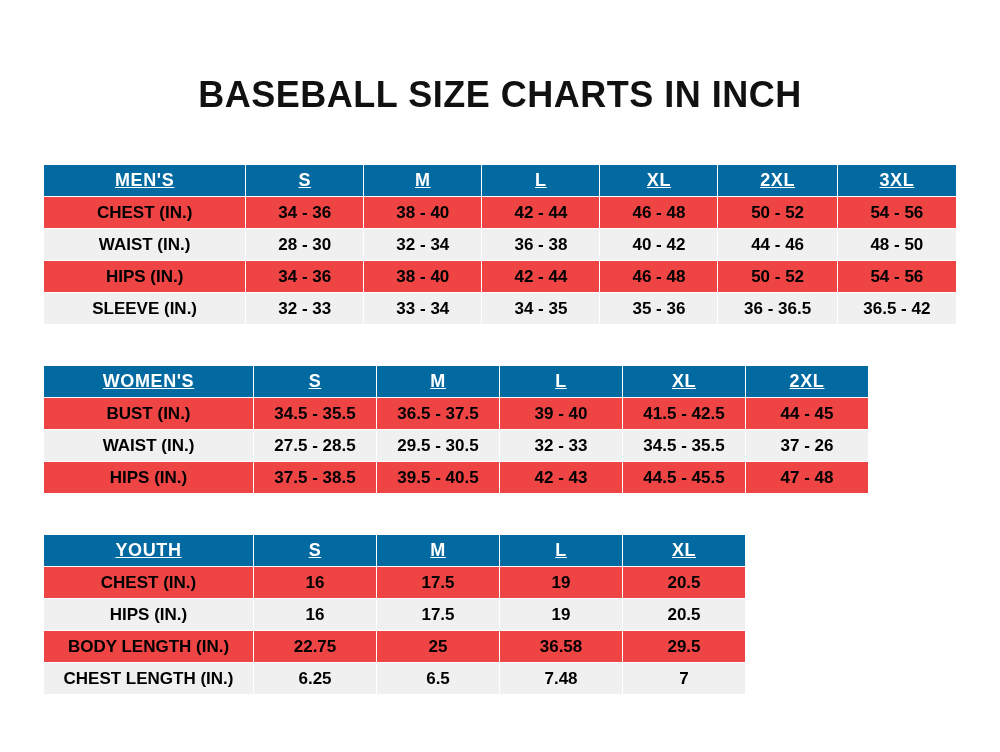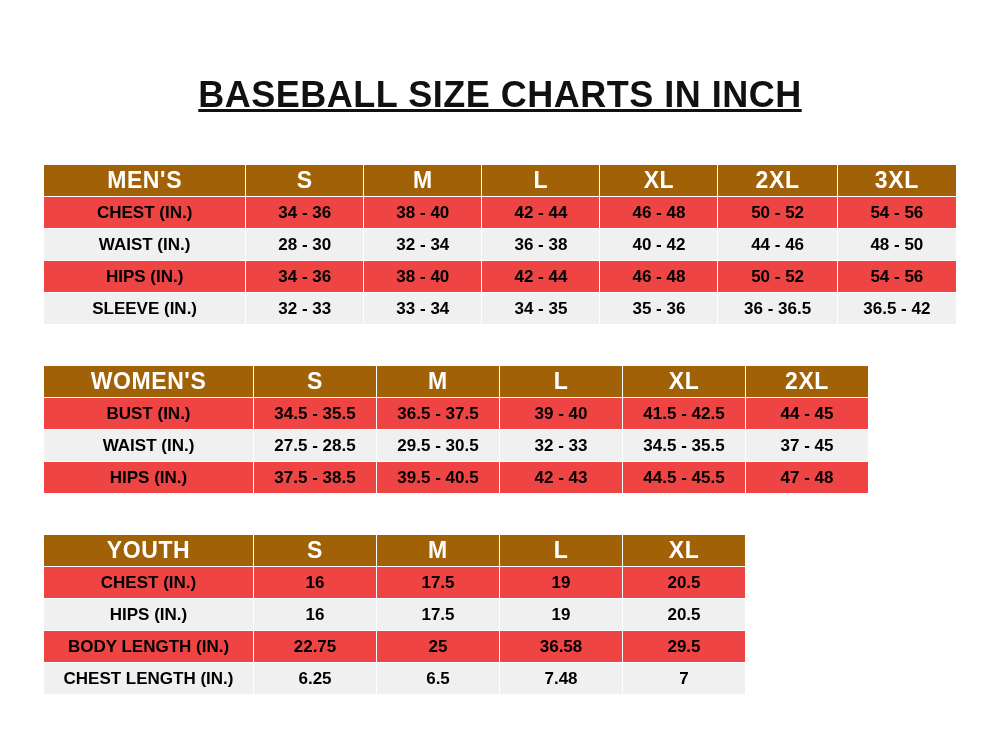--- a/index.html
+++ b/index.html
@@ -21,21 +21,20 @@
     box-sizing: border-box;
   }
   .title {
     text-align: center;
     font-size: 36px;
     font-weight: bold;
     letter-spacing: 0.5px;
     margin: 0;
     padding-top: 74px;
     color: #111111;
-    text-decoration: underline;
   }
   .charts {
     margin-top: 48px;
     padding-left: 43px;
     padding-right: 43px;
   }
   table.size-table {
     border-collapse: collapse;
     table-layout: fixed;
     margin-bottom: 40px;
@@ -45,25 +44,26 @@
   table.size-table th {
     border: 1px solid #ffffff;
     text-align: center;
     vertical-align: middle;
     height: 31px;
     padding: 0 4px;
     font-weight: bold;
     white-space: nowrap;
   }
   .hdr-row th {
-    background: #a16207;
+    background: #0369a1;
     color: #ffffff;
-    font-size: 23px;
+    font-size: 18px;
     letter-spacing: 0.6px;
     height: 33px;
+    text-decoration: underline;
   }
   .hdr-row th.label-cell {
     text-align: center;
   }
   .row-odd td {
     background: #ef4444;
   }
   .row-even td {
     background: #f0f0f0;
     margin-top: 20px;
@@ -185,21 +185,21 @@
             <td>39 - 40</td>
             <td>41.5 - 42.5</td>
             <td>44 - 45</td>
           </tr>
           <tr class="row-even">
             <td class="label-cell">WAIST (IN.)</td>
             <td>27.5 - 28.5</td>
             <td>29.5 - 30.5</td>
             <td>32 - 33</td>
             <td>34.5 - 35.5</td>
-            <td>37 - 45</td>
+            <td>37 - 26</td>
           </tr>
           <tr class="row-odd">
             <td class="label-cell">HIPS (IN.)</td>
             <td>37.5 - 38.5</td>
             <td>39.5 - 40.5</td>
             <td>42 - 43</td>
             <td>44.5 - 45.5</td>
             <td>47 - 48</td>
           </tr>
         </tbody>

